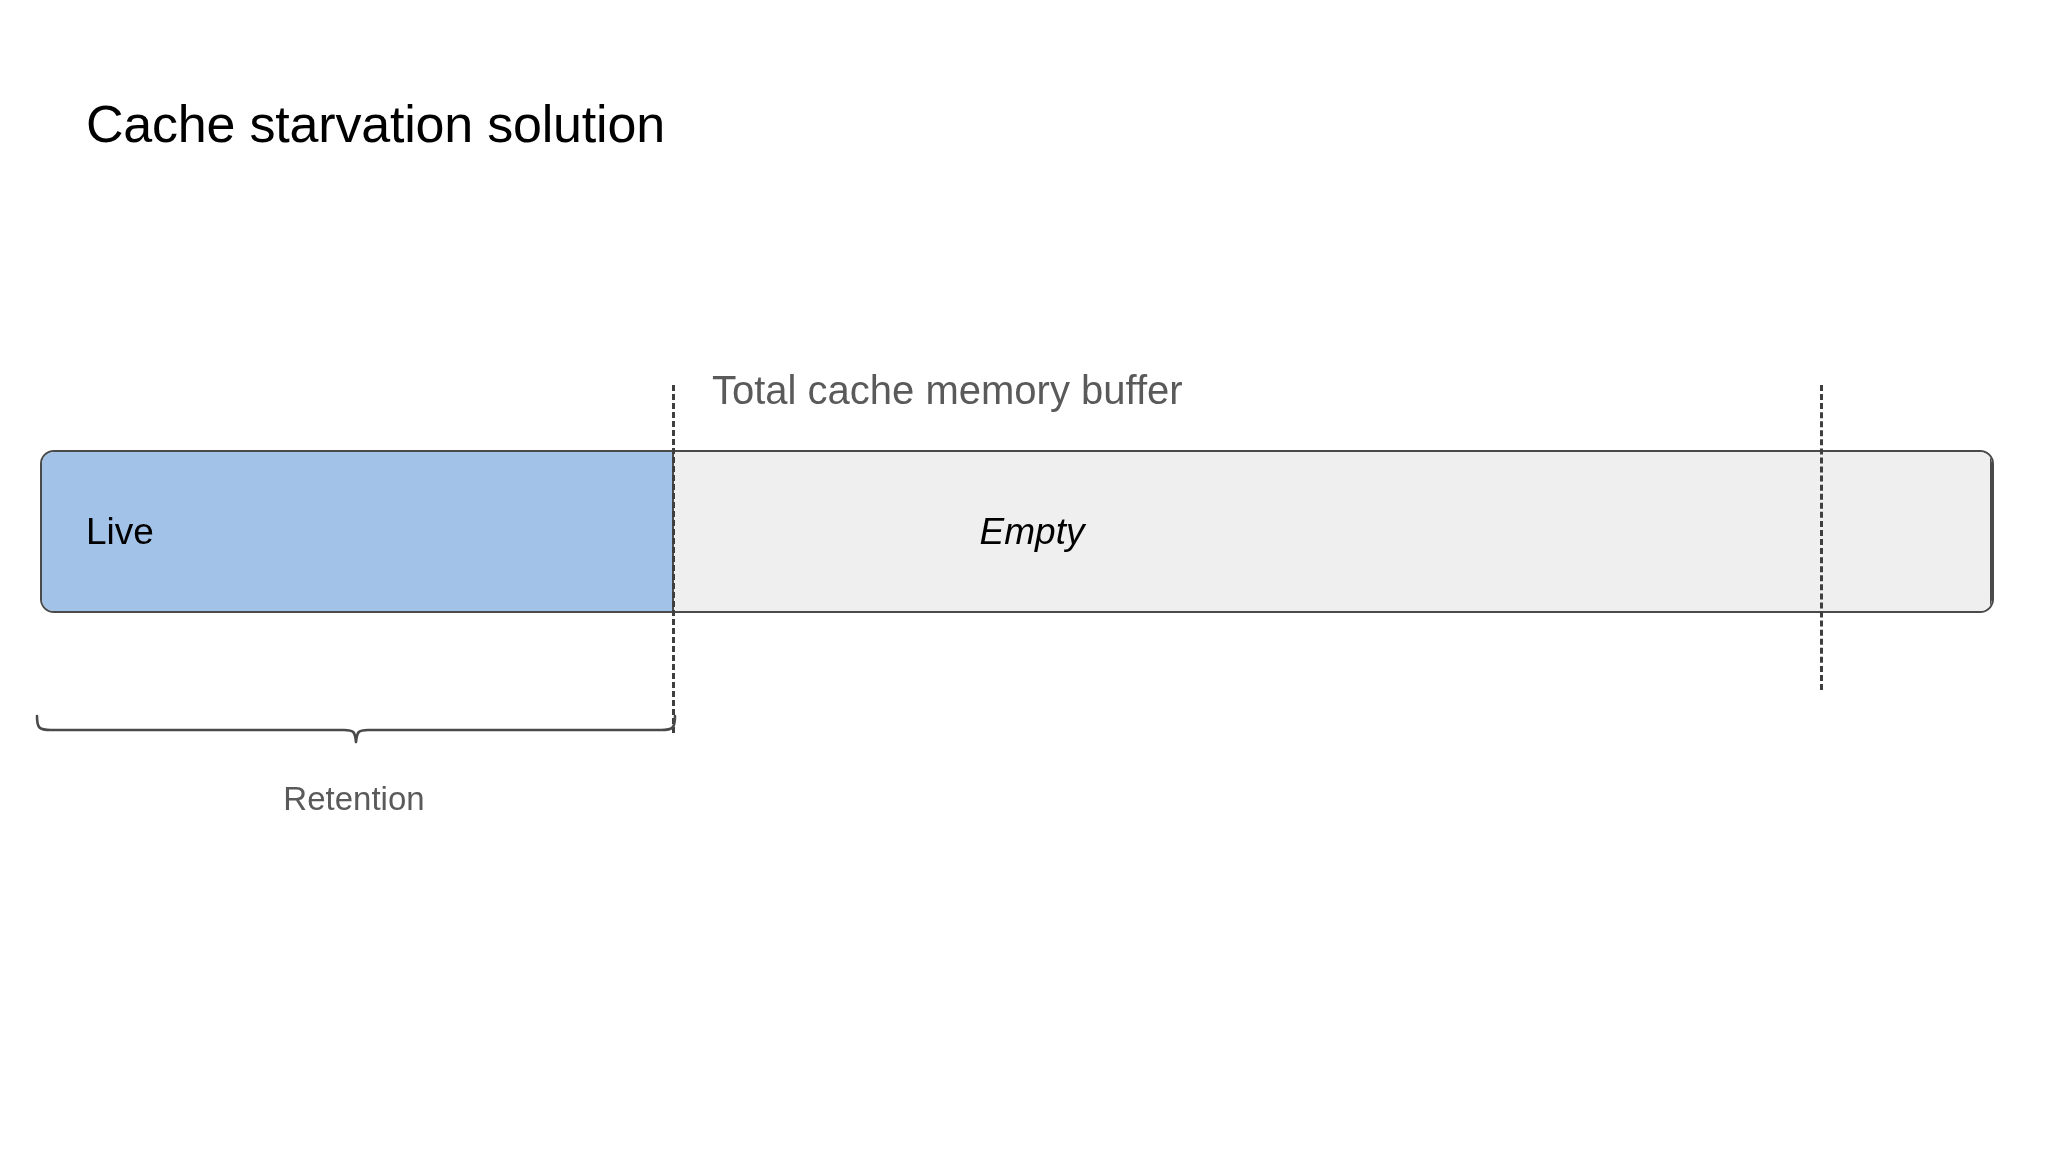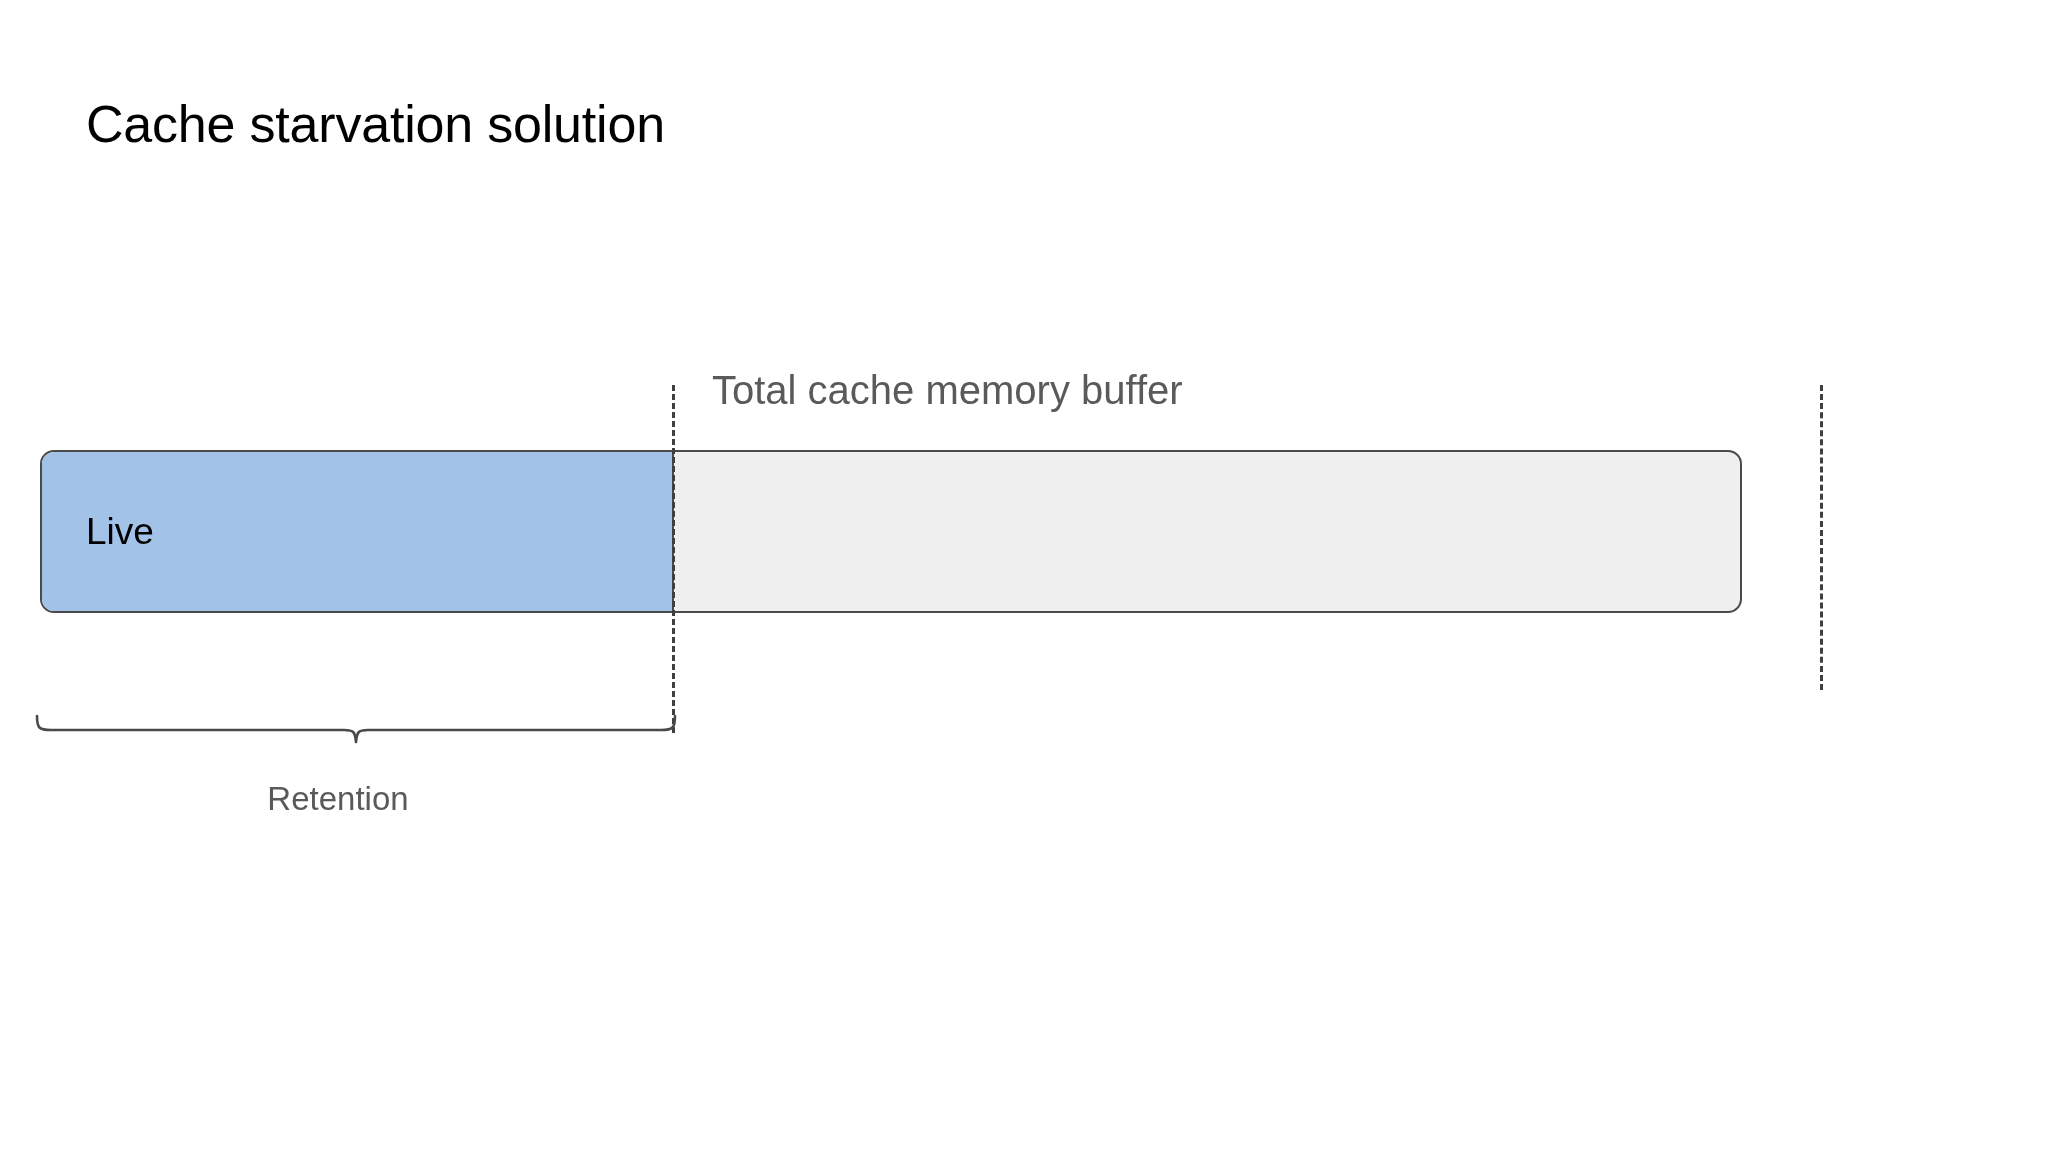--- a/index.html
+++ b/index.html
@@ -39,21 +39,21 @@
     font-weight: 400;
     color: #5a5a5a;
     white-space: nowrap;
   }
 
   
   #memory-bar {
     position: absolute;
     left: 40px;
     top: 450px;
-    width: 1702px;
+    width: 1954px;
     height: 163px;
     box-sizing: border-box;
     border: 2px solid #4a4a4a;
     border-radius: 14px;
     overflow: hidden;
     display: flex;
     background: #efefef;
   }
   .bar-segment {
     position: relative;
@@ -115,21 +115,21 @@
     position: absolute;
     left: 26px;
     top: 712px;
     width: 660px;
     height: 46px;
   }
   #retention-brace svg { display: block; }
 
   #retention-label {
     position: absolute;
-    left: 8px;
+    left: 24px;
     top: 782px;
     width: 660px;
     text-align: center;
     font-size: 33px;
     line-height: 1;
     color: #5a5a5a;
     white-space: nowrap;
   }
 </style>
 </head>
@@ -138,20 +138,23 @@
 <div id="slide-title">Cache starvation solution</div>
 
 <div id="buffer-caption">Total cache memory buffer</div>
 
 <div id="memory-bar">
 
   <div class="bar-segment seg-live">
     <span class="seg-label">Live</span>
   </div>
 
+  <div class="bar-segment seg-empty">
+    <span class="seg-label">Empty</span>
+  </div>
 
 
 </div>
 
 <div class="guide-line" id="guide-line-left"></div>
 <div class="guide-line" id="guide-line-right"></div>
 
 <div id="retention-brace">
   <svg width="660" height="46" viewBox="0 0 660 46" fill="none" xmlns="http://www.w3.org/2000/svg">
     <path d="M 11 4

